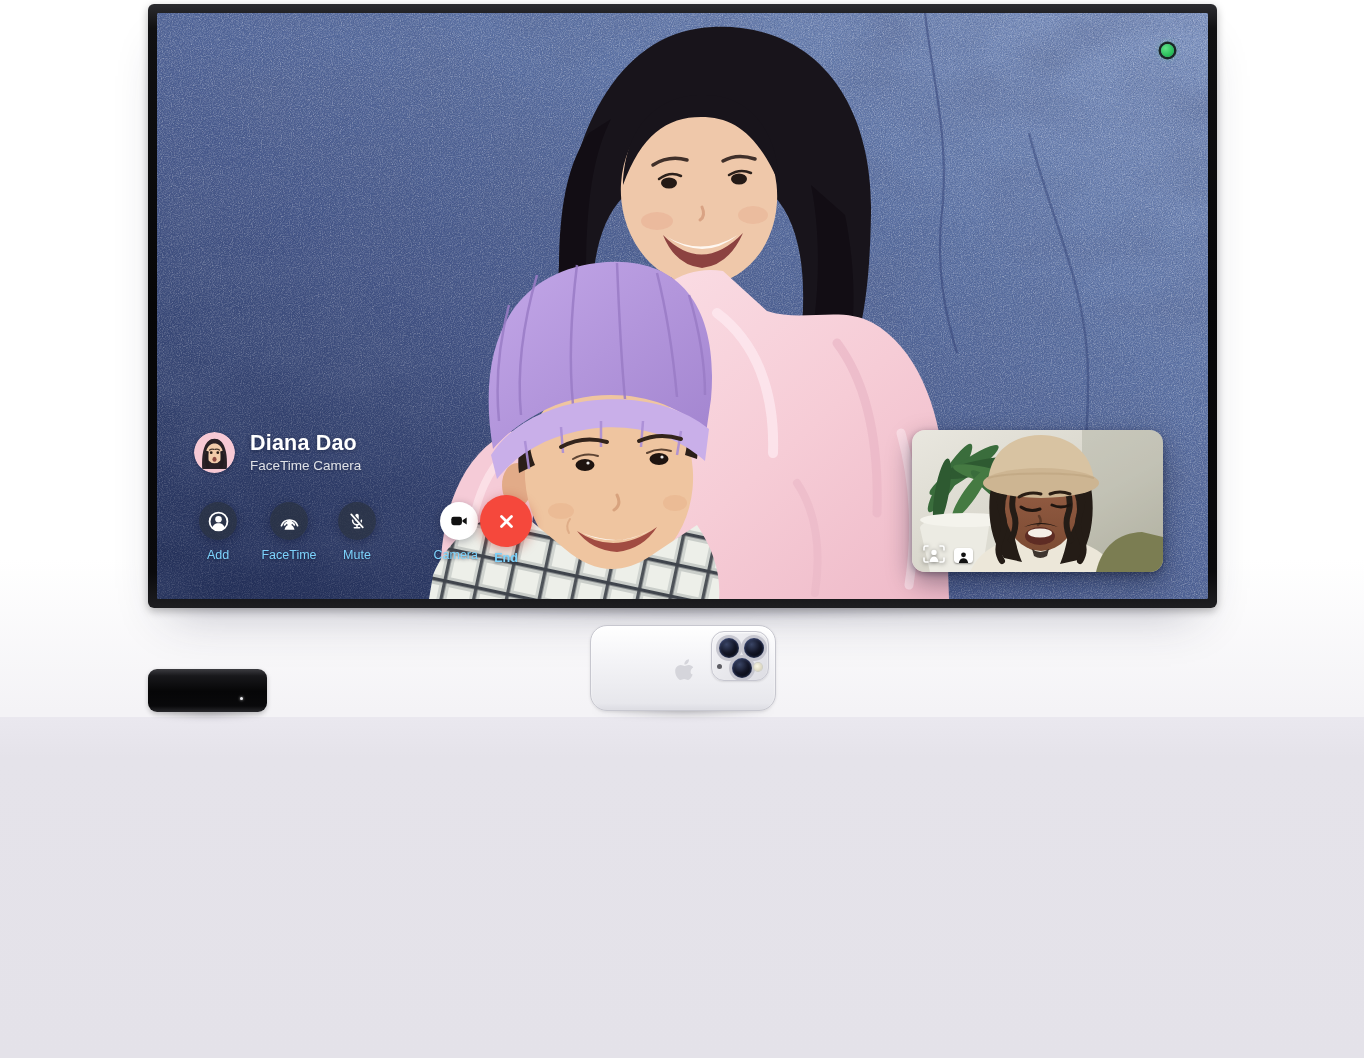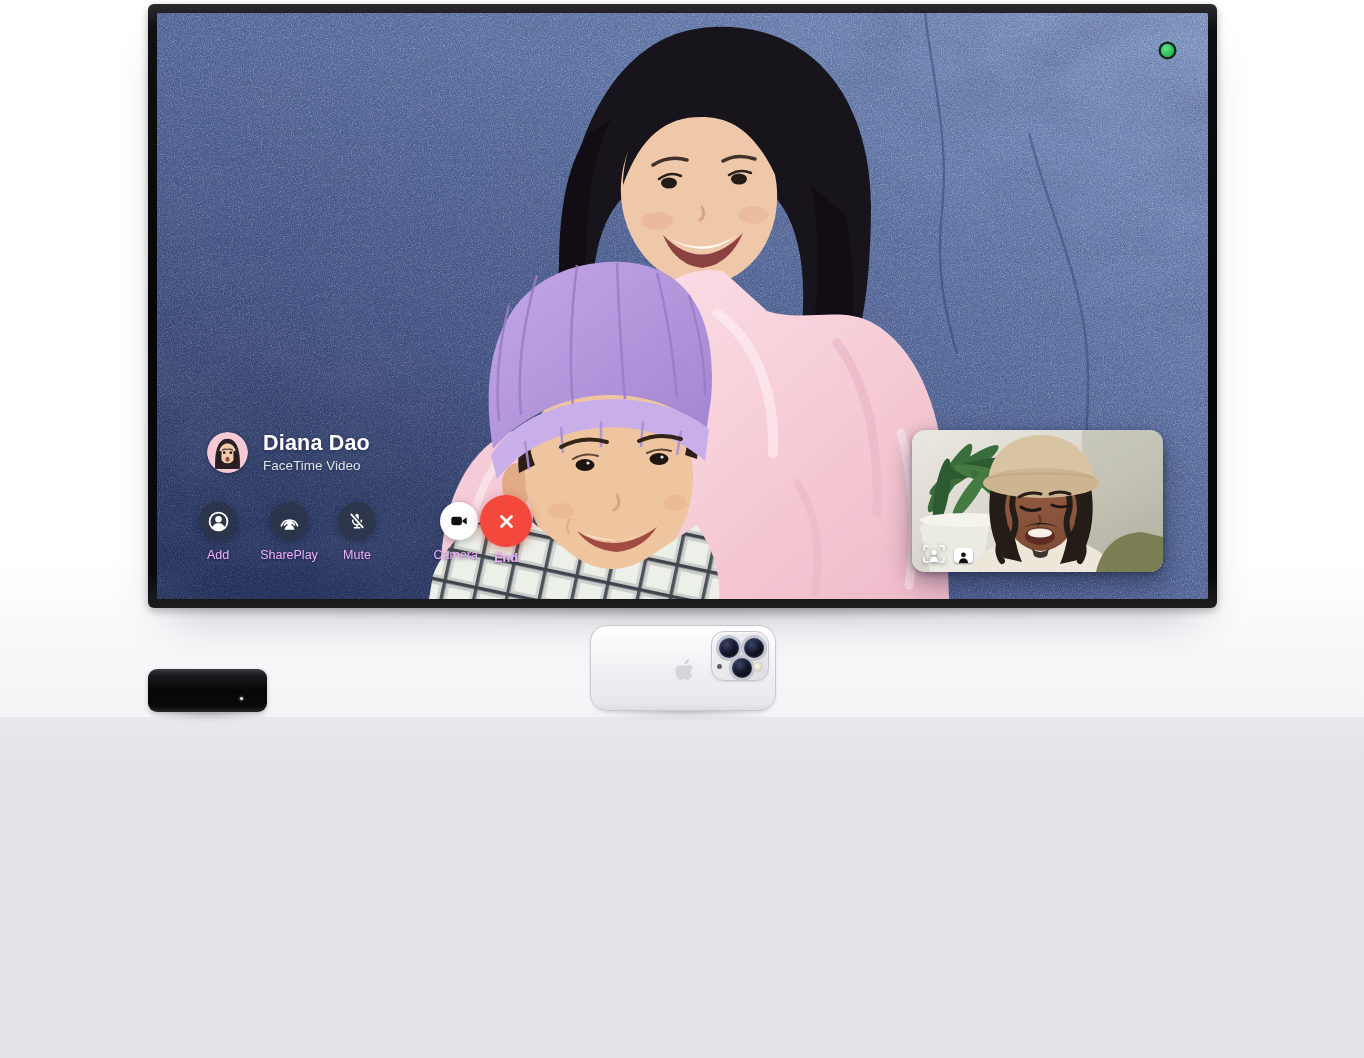--- a/index.html
+++ b/index.html
@@ -27,42 +27,42 @@
   .tv-screen { position:absolute; left:9px; top:9px; width:1051px; height:586px; border-radius:2px;
         overflow:hidden; background:#4d6093; }
   .photo-svg { position:absolute; left:0; top:0; width:100%; height:100%; display:block; }
 
   
   .camera-dot { position:absolute; left:1004px; top:31px; width:13px; height:13px; border-radius:50%;
         background:radial-gradient(circle at 35% 32%, #5fe487, #22b853 72%);
         box-shadow:0 0 0 2.5px rgba(10,18,12,.85), 0 0 7px rgba(45,215,100,.55); }
 
   
-  .caller { position:absolute; left:50px; top:419px; display:flex; align-items:center; }
+  .caller { position:absolute; left:37px; top:419px; display:flex; align-items:center; }
   .avatar { width:41px; height:41px; border-radius:50%; overflow:hidden; flex:0 0 auto;
         box-shadow:0 1px 5px rgba(0,0,25,.35); }
   .avatar svg { display:block; }
   .caller-text { margin-left:15px; }
   .caller-name { font-size:21.5px; font-weight:700; color:#ffffff; line-height:23px;
         text-shadow:0 1px 4px rgba(5,10,30,.45); letter-spacing:.2px; }
   .caller-sub { margin-top:3px; font-size:13.5px; color:rgba(255,255,255,.85); line-height:15px;
         text-shadow:0 1px 3px rgba(5,10,30,.4); }
 
   
   .ctl { position:absolute; top:489px; width:90px; display:flex; flex-direction:column; align-items:center; }
   .ctl-add      { left:16px; }
   .ctl-shareplay{ left:87px; }
   .ctl-mute     { left:155px; }
   .ctl-camera   { left:231px;align-items:flex-end; }
   .ctl-end      { left:304px; top:482px; }
   .btn { width:38px; height:38px; border-radius:50%; display:flex; align-items:center; justify-content:center;
         background:rgba(42,50,65,.74); box-shadow:0 2px 8px rgba(0,8,30,.28); cursor:pointer; }
   .btn.light { background:#ffffff; }
   .btn.danger { width:52px; height:52px; background:#f5483c; box-shadow:0 3px 12px rgba(170,25,15,.40); }
-  .lbl { margin-top:8px; font-size:12.5px; color:#f0abfc; line-height:14px;
+  .lbl { margin-top:8px; font-size:12.5px; color:#7dd3fc; line-height:14px;
         text-shadow:0 1px 3px rgba(5,10,30,.5); }
   .ctl-end .lbl { margin-top:4px; font-weight:700; }
 
   
   .pip { position:absolute; left:755px; top:417px; width:251px; height:142px; border-radius:13px;
         overflow:hidden; box-shadow:0 10px 26px rgba(5,10,30,.40), 0 2px 6px rgba(5,10,30,.30); cursor:pointer; }
   .pip svg.pip-photo { position:absolute; left:0; top:0; width:100%; height:100%; display:block; }
   .pip-icons { position:absolute; left:11px; bottom:9px; display:flex; align-items:flex-end; gap:9px; }
   .pip-frame { filter:drop-shadow(0 1px 2px rgba(0,0,0,.5)); }
   .pip-portrait { width:19px; height:15px; background:#ffffff; border-radius:3.5px;
@@ -262,21 +262,21 @@
               <path d="M 15.2,17.6 q 2,-1.5 4.2,-0.6" stroke="#4a372c" stroke-width="1.2" stroke-linecap="round" fill="none"></path>
               <path d="M 24.8,17.6 q -2,-1.5 -4.2,-0.6" stroke="#4a372c" stroke-width="1.2" stroke-linecap="round" fill="none"></path>
               <circle cx="16.8" cy="20.2" r="1.35" fill="#2b1d18"></circle>
               <circle cx="23.2" cy="20.2" r="1.35" fill="#2b1d18"></circle>
               <ellipse cx="20" cy="26.6" rx="2" ry="2.5" fill="#8c4a42"></ellipse>
             </g>
           </svg>
         </div>
         <div class="caller-text">
           <div class="caller-name">Diana Dao</div>
-          <div class="caller-sub">FaceTime Video</div>
+          <div class="caller-sub">FaceTime Camera</div>
         </div>
       </div>
 
       <div class="ctl ctl-add">
         <div class="btn">
           <svg viewBox="0 0 24 24" width="23" height="23">
             <defs>
                 <clipPath id="apC">
                   <circle cx="12" cy="12" r="9.3"></circle>
                 </clipPath>
@@ -293,21 +293,21 @@
 
       <div class="ctl ctl-shareplay">
         <div class="btn">
           <svg viewBox="0 0 24 24" width="23" height="23">
             <path d="M 3.6,16.4 A 8.9,8.9 0 0 1 20.4,16.4" fill="none" stroke="#fff" stroke-width="1.8" stroke-linecap="round"></path>
             <path d="M 6.9,15.6 A 5.6,5.6 0 0 1 17.1,15.6" fill="none" stroke="#fff" stroke-width="1.8" stroke-linecap="round"></path>
             <circle cx="12" cy="13.2" r="2.7" fill="#fff"></circle>
             <path d="M 6.8,20.6 C 7.6,16.7 9.6,15.3 12,15.3 C 14.4,15.3 16.4,16.7 17.2,20.6 Z" fill="#fff"></path>
           </svg>
         </div>
-        <div class="lbl">SharePlay</div>
+        <div class="lbl">FaceTime</div>
       </div>
 
       <div class="ctl ctl-mute">
         <div class="btn">
           <svg viewBox="0 0 24 24" width="22" height="22">
             <rect x="10.1" y="4.2" width="3.8" height="8.2" rx="1.9" fill="#fff"></rect>
             <path d="M 7.2,11.2 a 4.8,4.8 0 0 0 9.6,0" fill="none" stroke="#fff" stroke-width="1.7" stroke-linecap="round"></path>
             <line x1="12" y1="16.4" x2="12" y2="18.6" stroke="#fff" stroke-width="1.7" stroke-linecap="round"></line>
             <line x1="9.1" y1="19.3" x2="14.9" y2="19.3" stroke="#fff" stroke-width="1.7" stroke-linecap="round"></line>
             <line x1="6.6" y1="4.1" x2="19.2" y2="18.3" stroke="#343c4c" stroke-width="2.2" stroke-linecap="round"></line>

